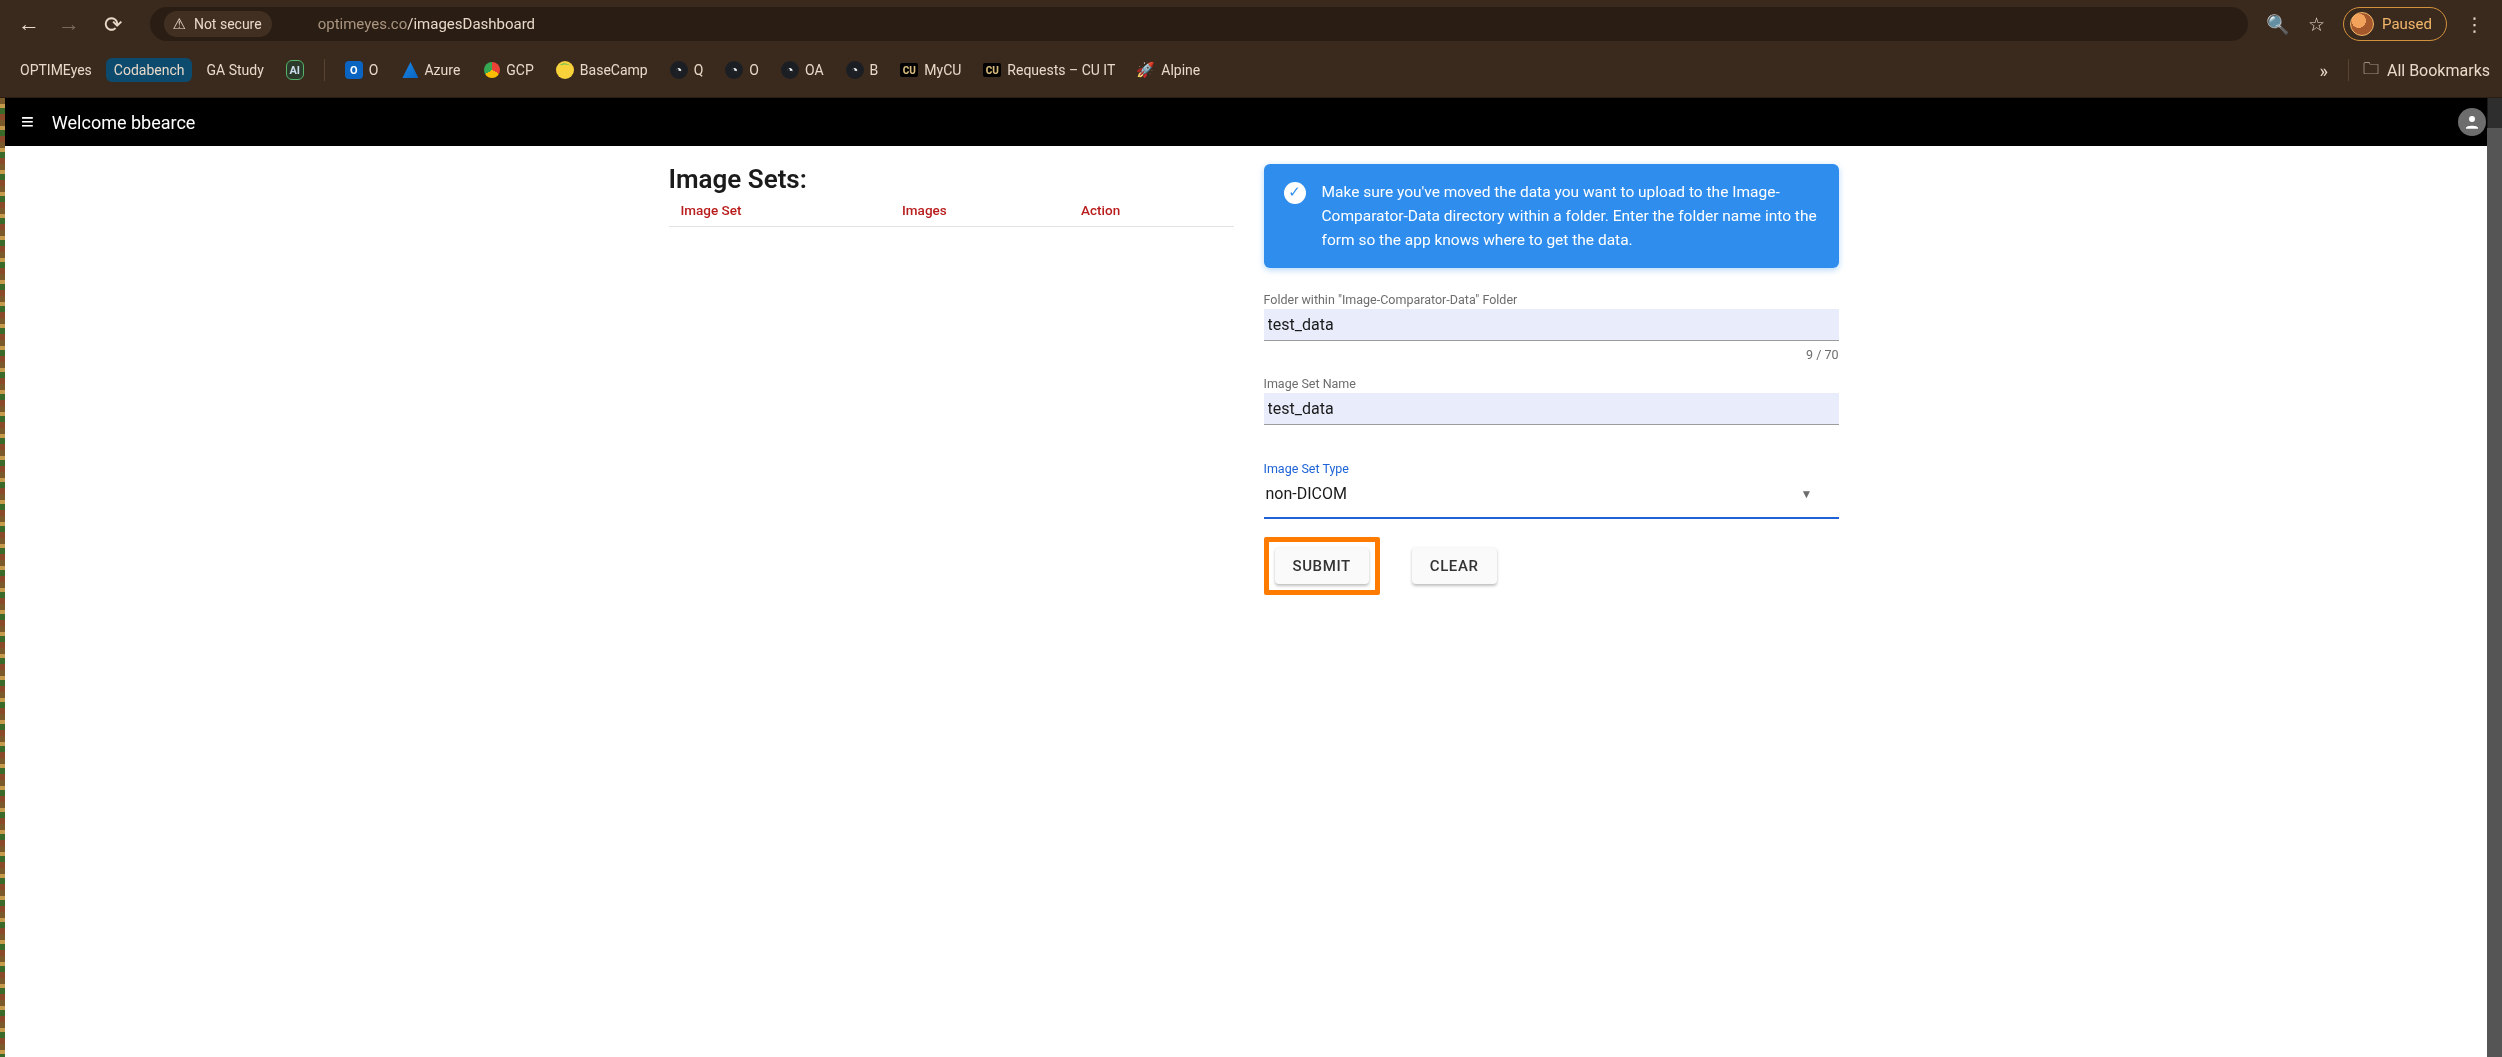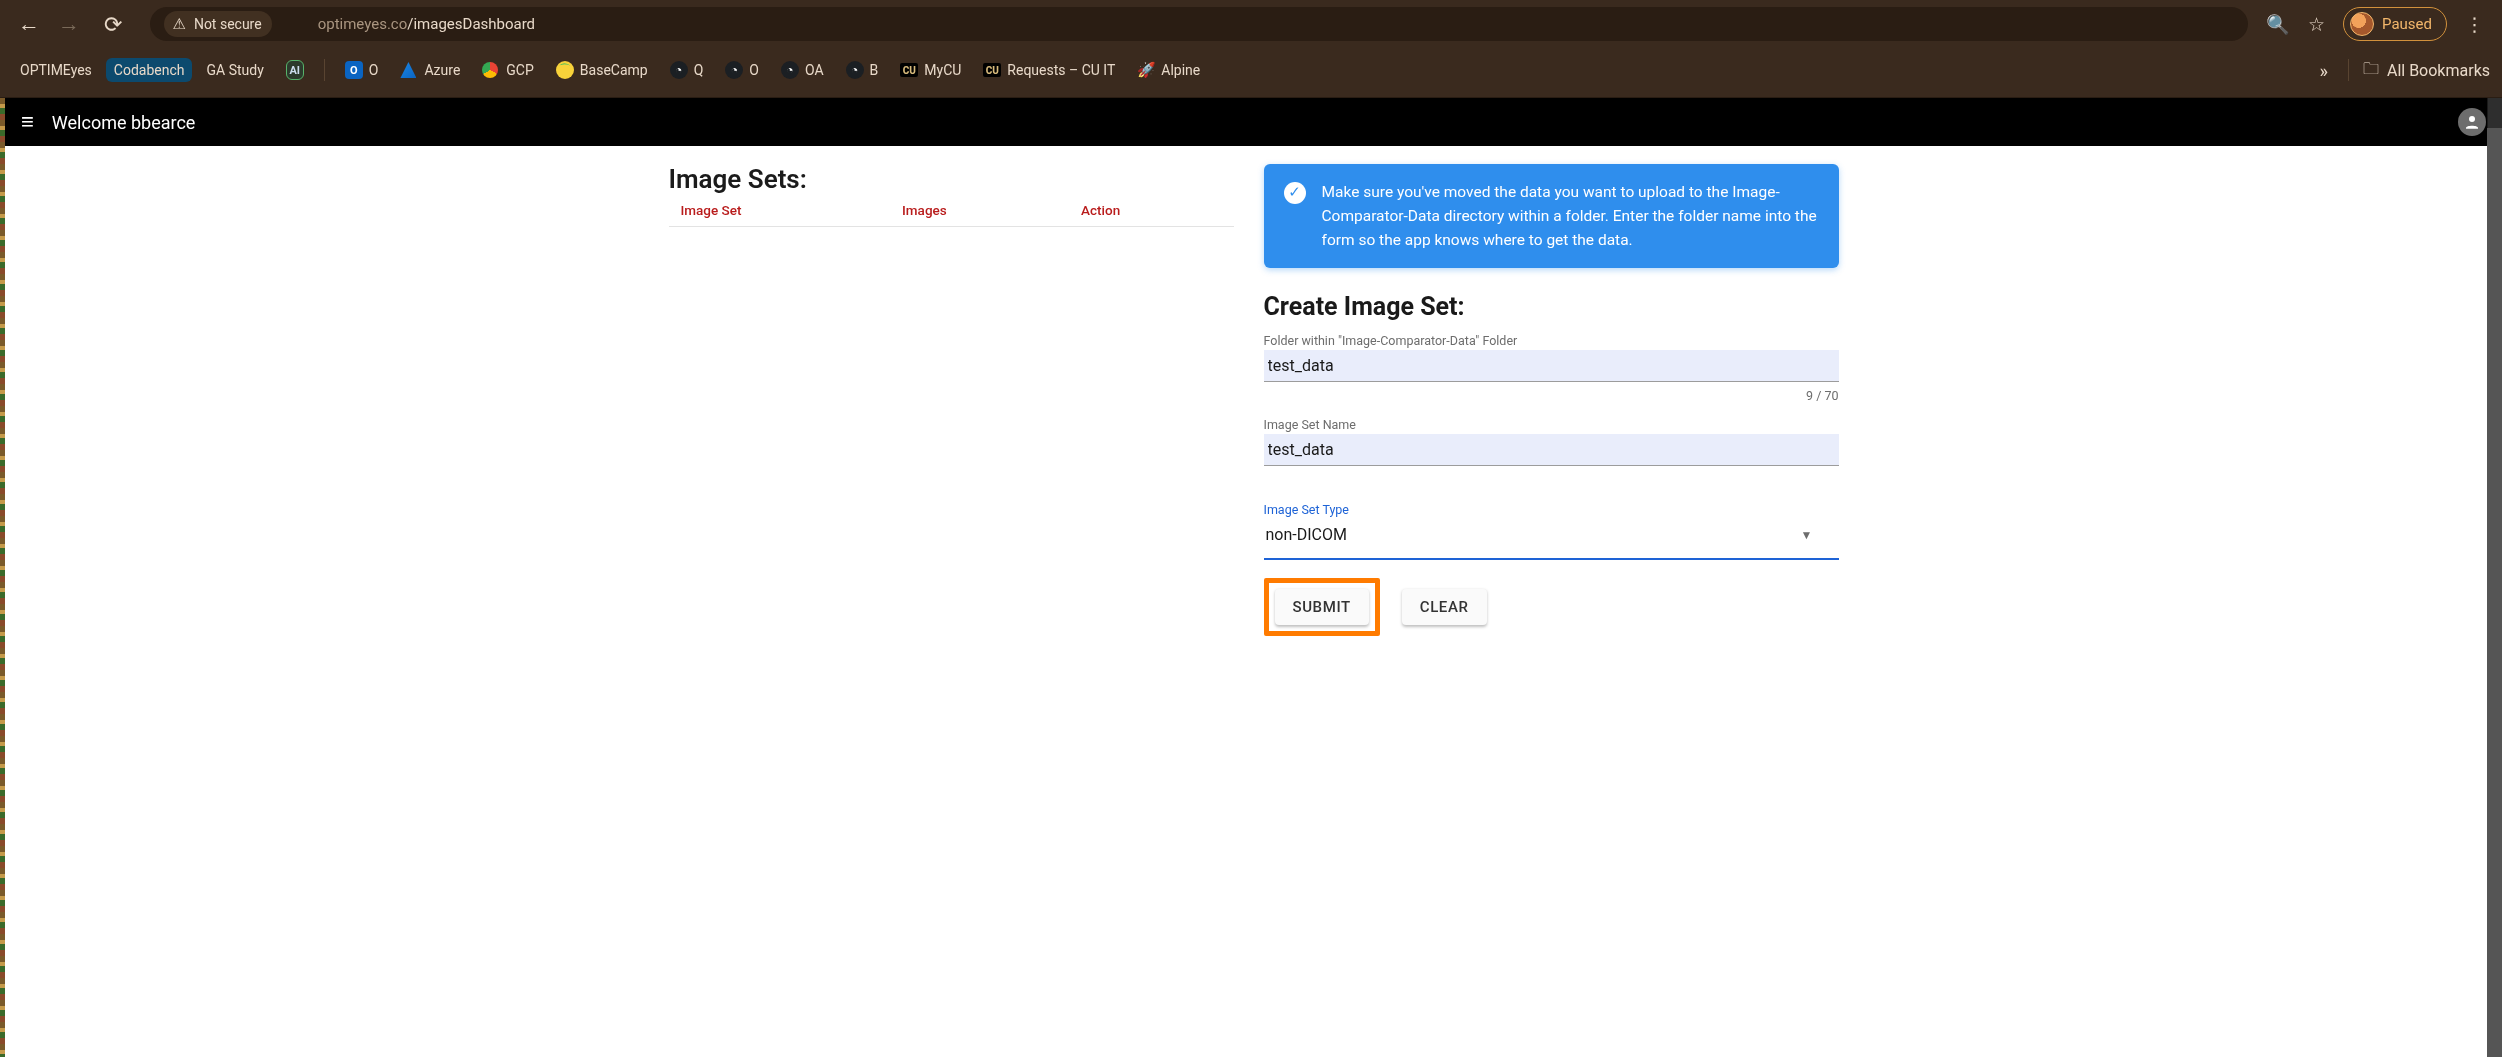--- a/index.html
+++ b/index.html
@@ -67,21 +67,21 @@
     align-items: center;
     padding: 0 12px;
     gap: 6px;
   }
   .bm-item {
     display: flex; align-items: center; gap: 6px;
     padding: 4px 8px; border-radius: 6px; font-size: 14px; color: #e8d9c9;
     white-space: nowrap;
   }
   .bm-item.hilite { background: #0c4a6e; text-align: right; }
-  .bm-item .fav { width: 18px; height: 32px; display: inline-flex; align-items: center; justify-content: flex-start; font-size: 13px; }
+  .bm-item .fav { width: 18px; height: 32px; display: inline-flex; align-items: center; justify-content: flex-end; font-size: 13px; }
   .bm-item .fav-box { width: 18px; height: 18px; border-radius: 4px; display:inline-flex;align-items:center;justify-content:center;font-size:11px;font-weight:700;color:#fff; }
   .fav-outlook { background:#0a64c2; }
   .fav-azure { background: linear-gradient(135deg,#1b87e5,#0a64c2); clip-path: polygon(50% 0,100% 100%,0 100%); width:16px;height:16px; }
   .fav-gcp { display:inline-block;width:16px;height:16px;border-radius:50%;background:conic-gradient(#ea4335 0 33%,#fbbc05 0 66%,#34a853 0 100%);}
   .fav-basecamp { width:18px;height:18px;border-radius:50%;background:#f8d23a;display:inline-flex;align-items:center;justify-content:center;color:#2b6; }
   .fav-gh { width:18px;height:18px;border-radius:50%;background:#1b1f23;color:#fff;font-size:12px;display:inline-flex;align-items:center;justify-content:center; }
   .fav-mycu { display:inline-flex;width:18px;height:14px;background:#000;color:#d6b97b;font-size:10px;font-weight:800;align-items:center;justify-content:center;border-radius:2px;}
   .fav-alpine { font-size:15px; }
   .fav-ai { width:20px;height:20px;border:1.5px solid #56b36a;border-radius:6px;color:#cde;display:inline-flex;align-items:center;justify-content:center;font-size:11px;font-weight:700; background:#2c3a2c;}
   .bm-divider { width:1px; height:22px; background:#594431; margin:0 6px; }
@@ -147,21 +147,21 @@
 
   .select-field { position:relative; margin-top: 16px; }
   .select-field .field-label { color:#1e63d6; }
   .select-box {
     width:100%; border:none; border-bottom:2px solid #1e63d6; background:transparent;
     font-size:16px; padding:6px 26px 14px 2px; outline:none; color:#1a1a1a;
     display:flex; align-items:center; justify-content:space-between; cursor:pointer;
   }
   .select-box .caret { color:#6d6d6d; font-size:12px; }
 
-  .actions { margin-top: 18px; display:flex; gap:22px; align-items:center; }
+  .actions { margin-top: 18px; display:flex; gap:32px; align-items:center; }
   .btn {
     border:none; background:#fafafa; color:#333; font-size:15px; letter-spacing:.6px;
     padding: 9px 18px; border-radius:4px; cursor:pointer; font-weight:500;
     box-shadow: 0 1.5px 3px rgba(0,0,0,.25);
     font-family: inherit;
   }
   .submit-hl {
     border: 5px solid #ff7b00; padding: 6px; border-radius: 2px;
     display:inline-flex;
   }
@@ -325,21 +325,20 @@
           <tbody></tbody>
         </table>
       </div>
 
       <div class="right-col">
         <div class="info-banner">
           <span class="check">✓</span>
           <div>Make sure you've moved the data you want to upload to the Image-Comparator-Data directory within a folder. Enter the folder name into the form so the app knows where to get the data.</div>
         </div>
 
-        <h2>Create Image Set:</h2>
 
         <div class="field">
           <label class="field-label">Folder within "Image-Comparator-Data" Folder</label>
           <input class="text-input" value="test_data" style="">
         </div>
         <div class="field-hint">9 / 70</div>
 
         <div class="field">
           <label class="field-label">Image Set Name</label>
           <input class="text-input" value="test_data" style="">

